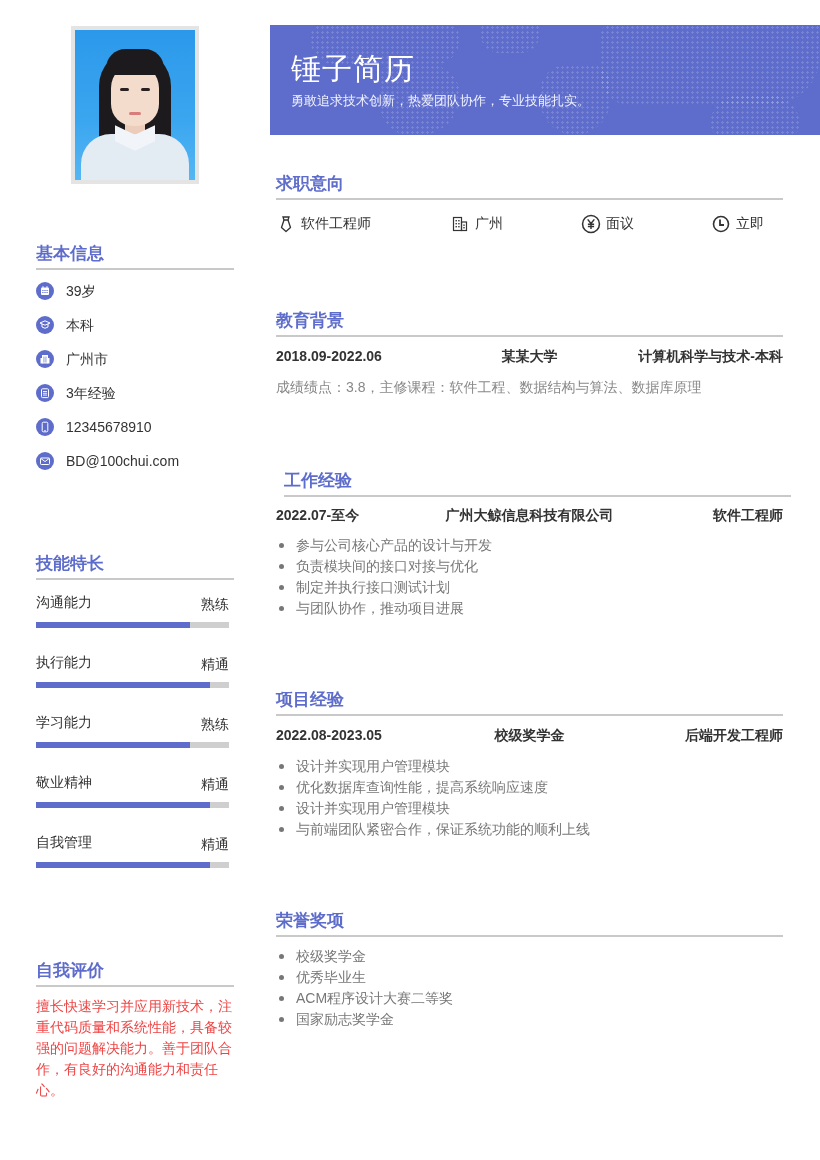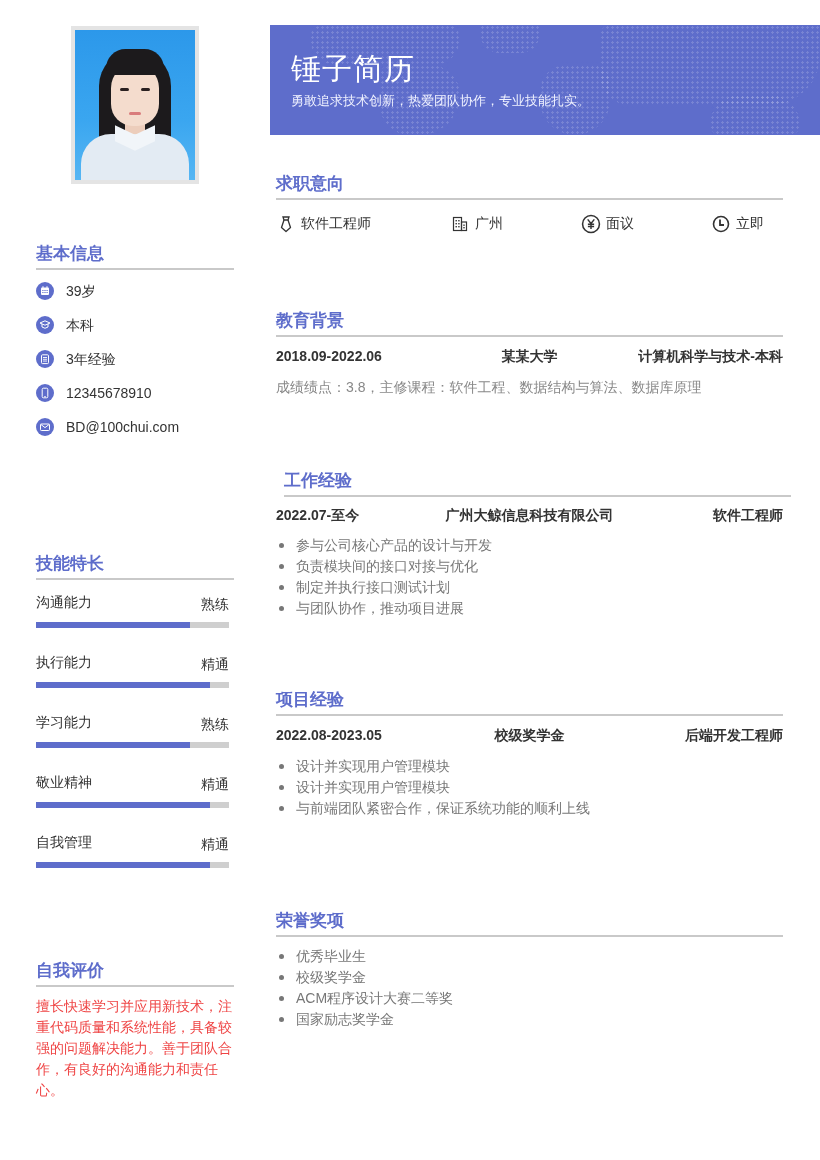--- a/index.html
+++ b/index.html
@@ -121,20 +121,34 @@
         <span class="info-text">39岁</span>
       </div>
       <div class="info-row">
         <span class="info-icon">
           <svg viewBox="0 0 12 12">
               <path d="M6 1.8 L11 4 L6 6.2 L1 4 Z" fill="none" stroke="#fff" stroke-width="1"></path>
               <path d="M3 5 L3 8 Q6 10.5 9 8 L9 5" fill="none" stroke="#fff" stroke-width="1"></path>
             </svg>
         </span>
         <span class="info-text">本科</span>
+      </div>
+      <div class="info-row">
+        <span class="info-icon">
+          <svg viewBox="0 0 12 12">
+              <rect x="3" y="2" width="6" height="8.5" fill="#fff"></rect>
+              <rect x="1.5" y="5" width="2" height="5.5" fill="#fff"></rect>
+              <rect x="8.5" y="5" width="2" height="5.5" fill="#fff"></rect>
+              <g fill="#5e6dcb">
+                <rect x="4.6" y="3.5" width="0.7" height="6"></rect>
+                <rect x="6.6" y="3.5" width="0.7" height="6"></rect>
+              </g>
+            </svg>
+        </span>
+        <span class="info-text">广州市</span>
       </div>
       <div class="info-row">
         <span class="info-icon">
           <svg viewBox="0 0 12 12">
               <rect x="2.5" y="1.8" width="7" height="8.8" rx="1" fill="none" stroke="#fff" stroke-width="1"></rect>
               <rect x="4" y="4" width="4" height="0.9" fill="#fff"></rect>
               <rect x="4" y="5.8" width="4" height="0.9" fill="#fff"></rect>
               <rect x="4" y="7.6" width="4" height="0.9" fill="#fff"></rect>
             </svg>
         </span>
@@ -267,25 +281,26 @@
     </ul>
 
     <div class="sec-title" style="top:690px;">项目经验</div>
     <div class="entry-row" style="top:724px;">
       <span class="c1">2022.08-2023.05</span>
       <span class="c2">校级奖学金</span>
       <span class="c3">后端开发工程师</span>
     </div>
     <ul class="bullets" style="top:756px;">
       <li>设计并实现用户管理模块</li>
+      <li>优化数据库查询性能，提高系统响应速度</li>
       <li>设计并实现用户管理模块</li>
       <li>与前端团队紧密合作，保证系统功能的顺利上线</li>
     </ul>
 
     <div class="sec-title" style="top:911px;">荣誉奖项</div>
     <ul class="bullets" style="top:946px;">
+      <li>校级奖学金</li>
       <li>优秀毕业生</li>
-      <li>校级奖学金</li>
       <li>ACM程序设计大赛二等奖</li>
       <li>国家励志奖学金</li>
     </ul>
   </div>
 </div>
 
 </body></html>

